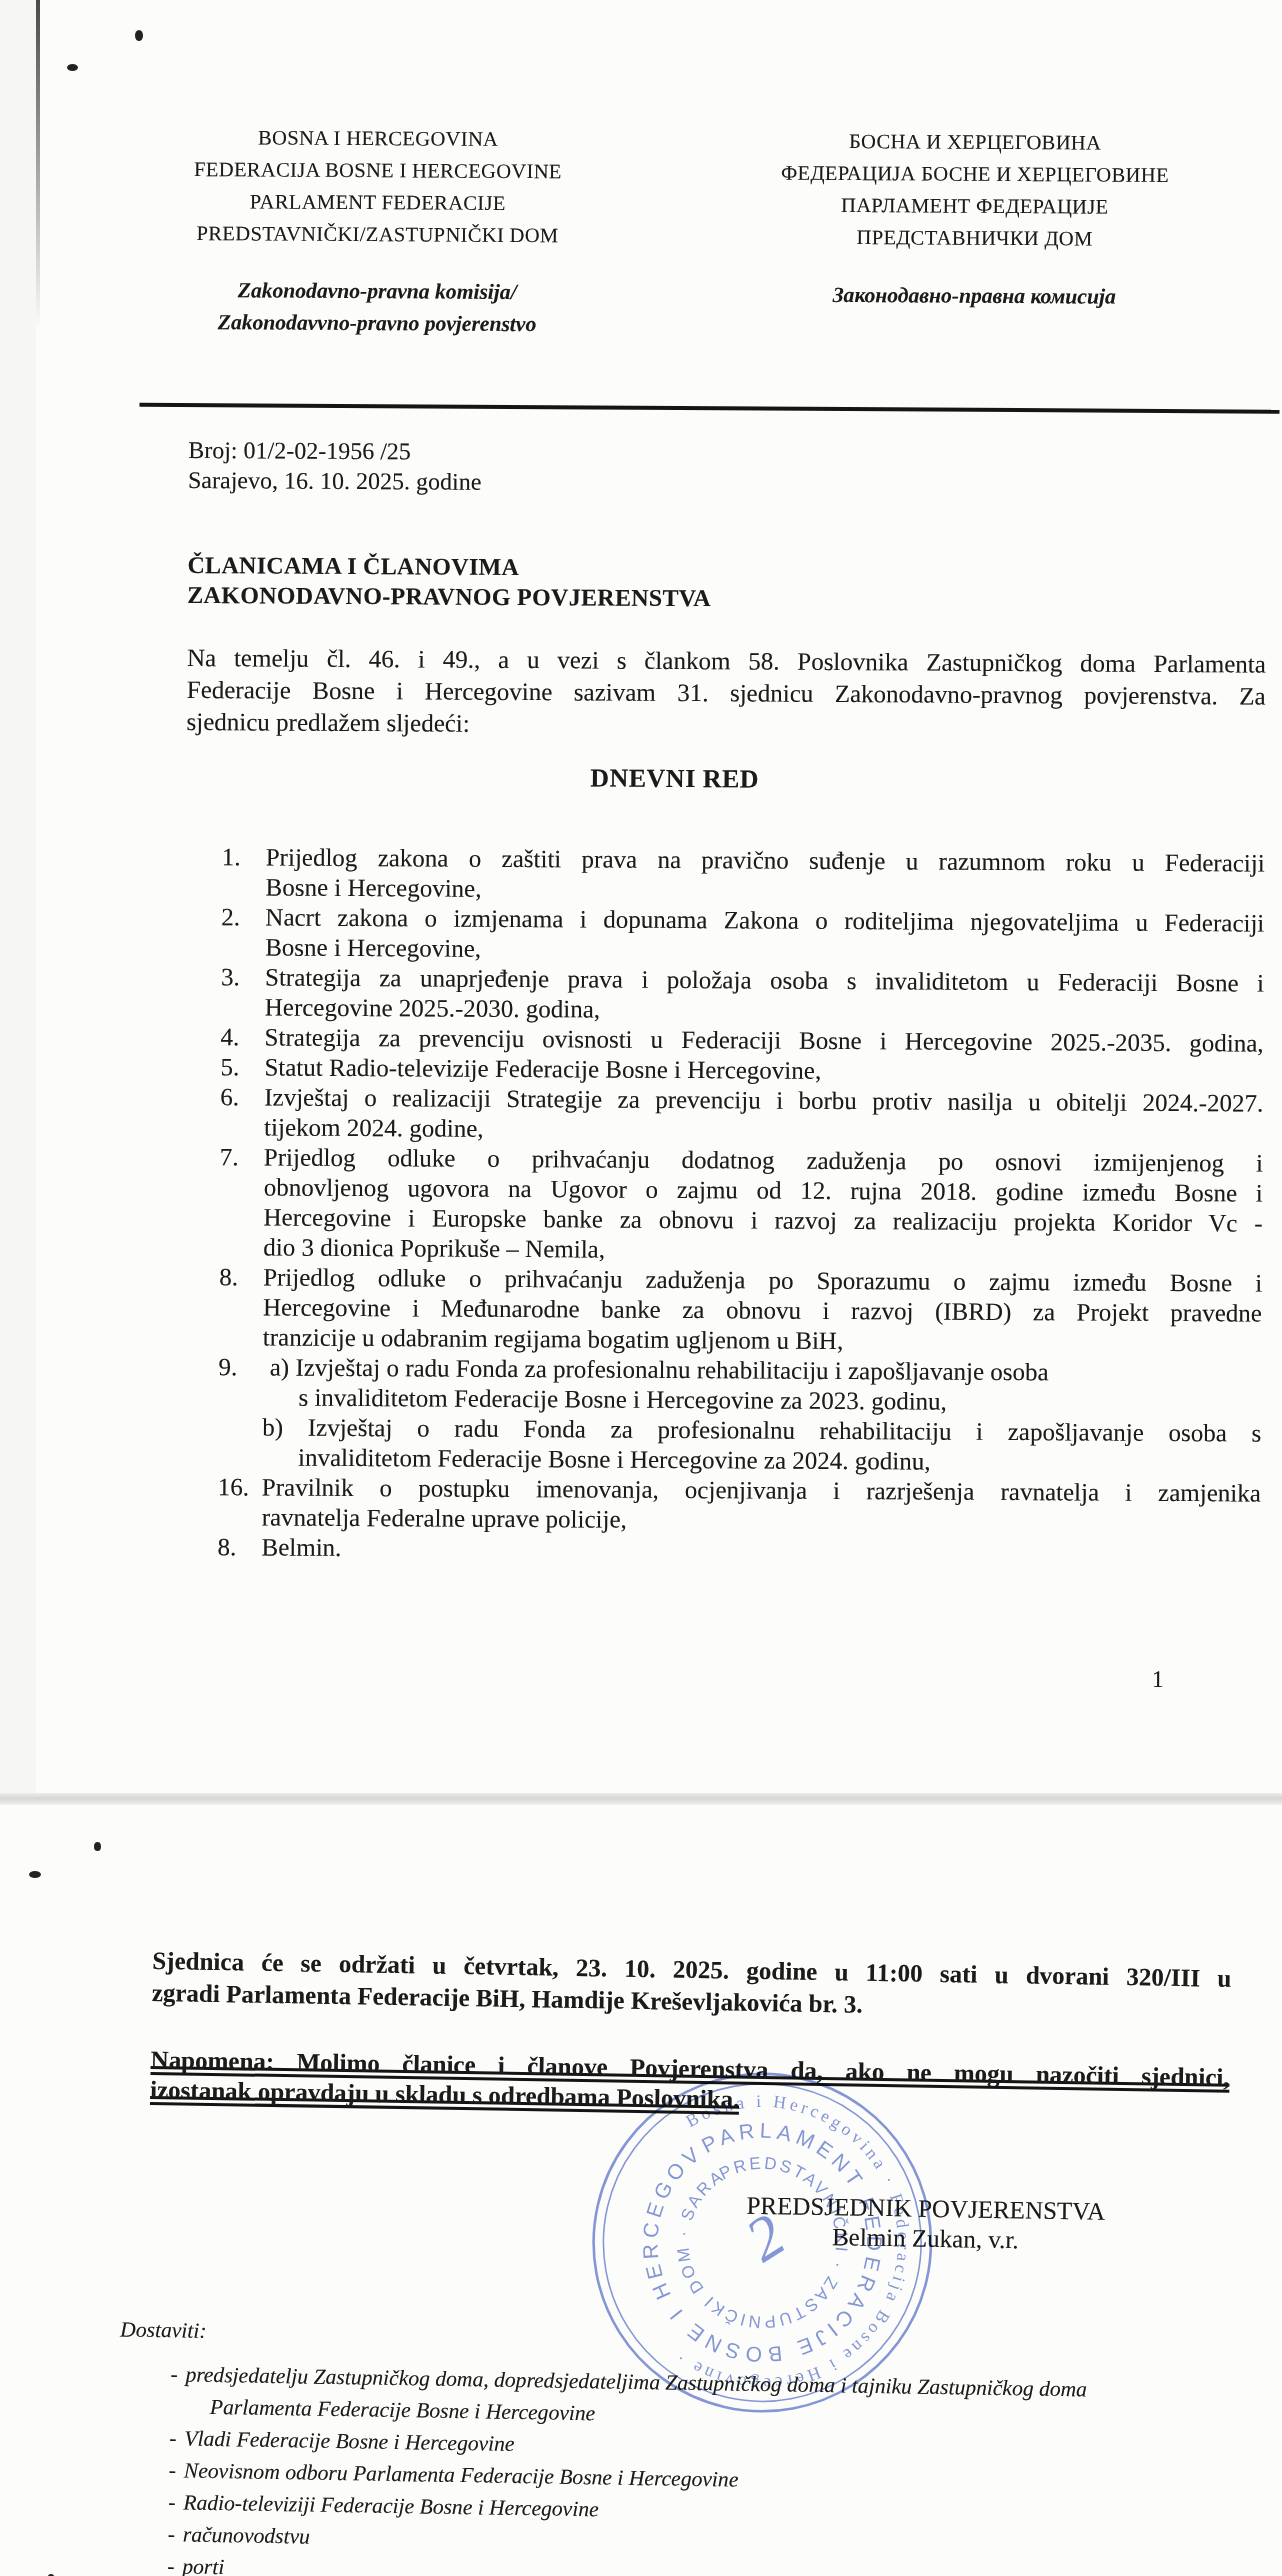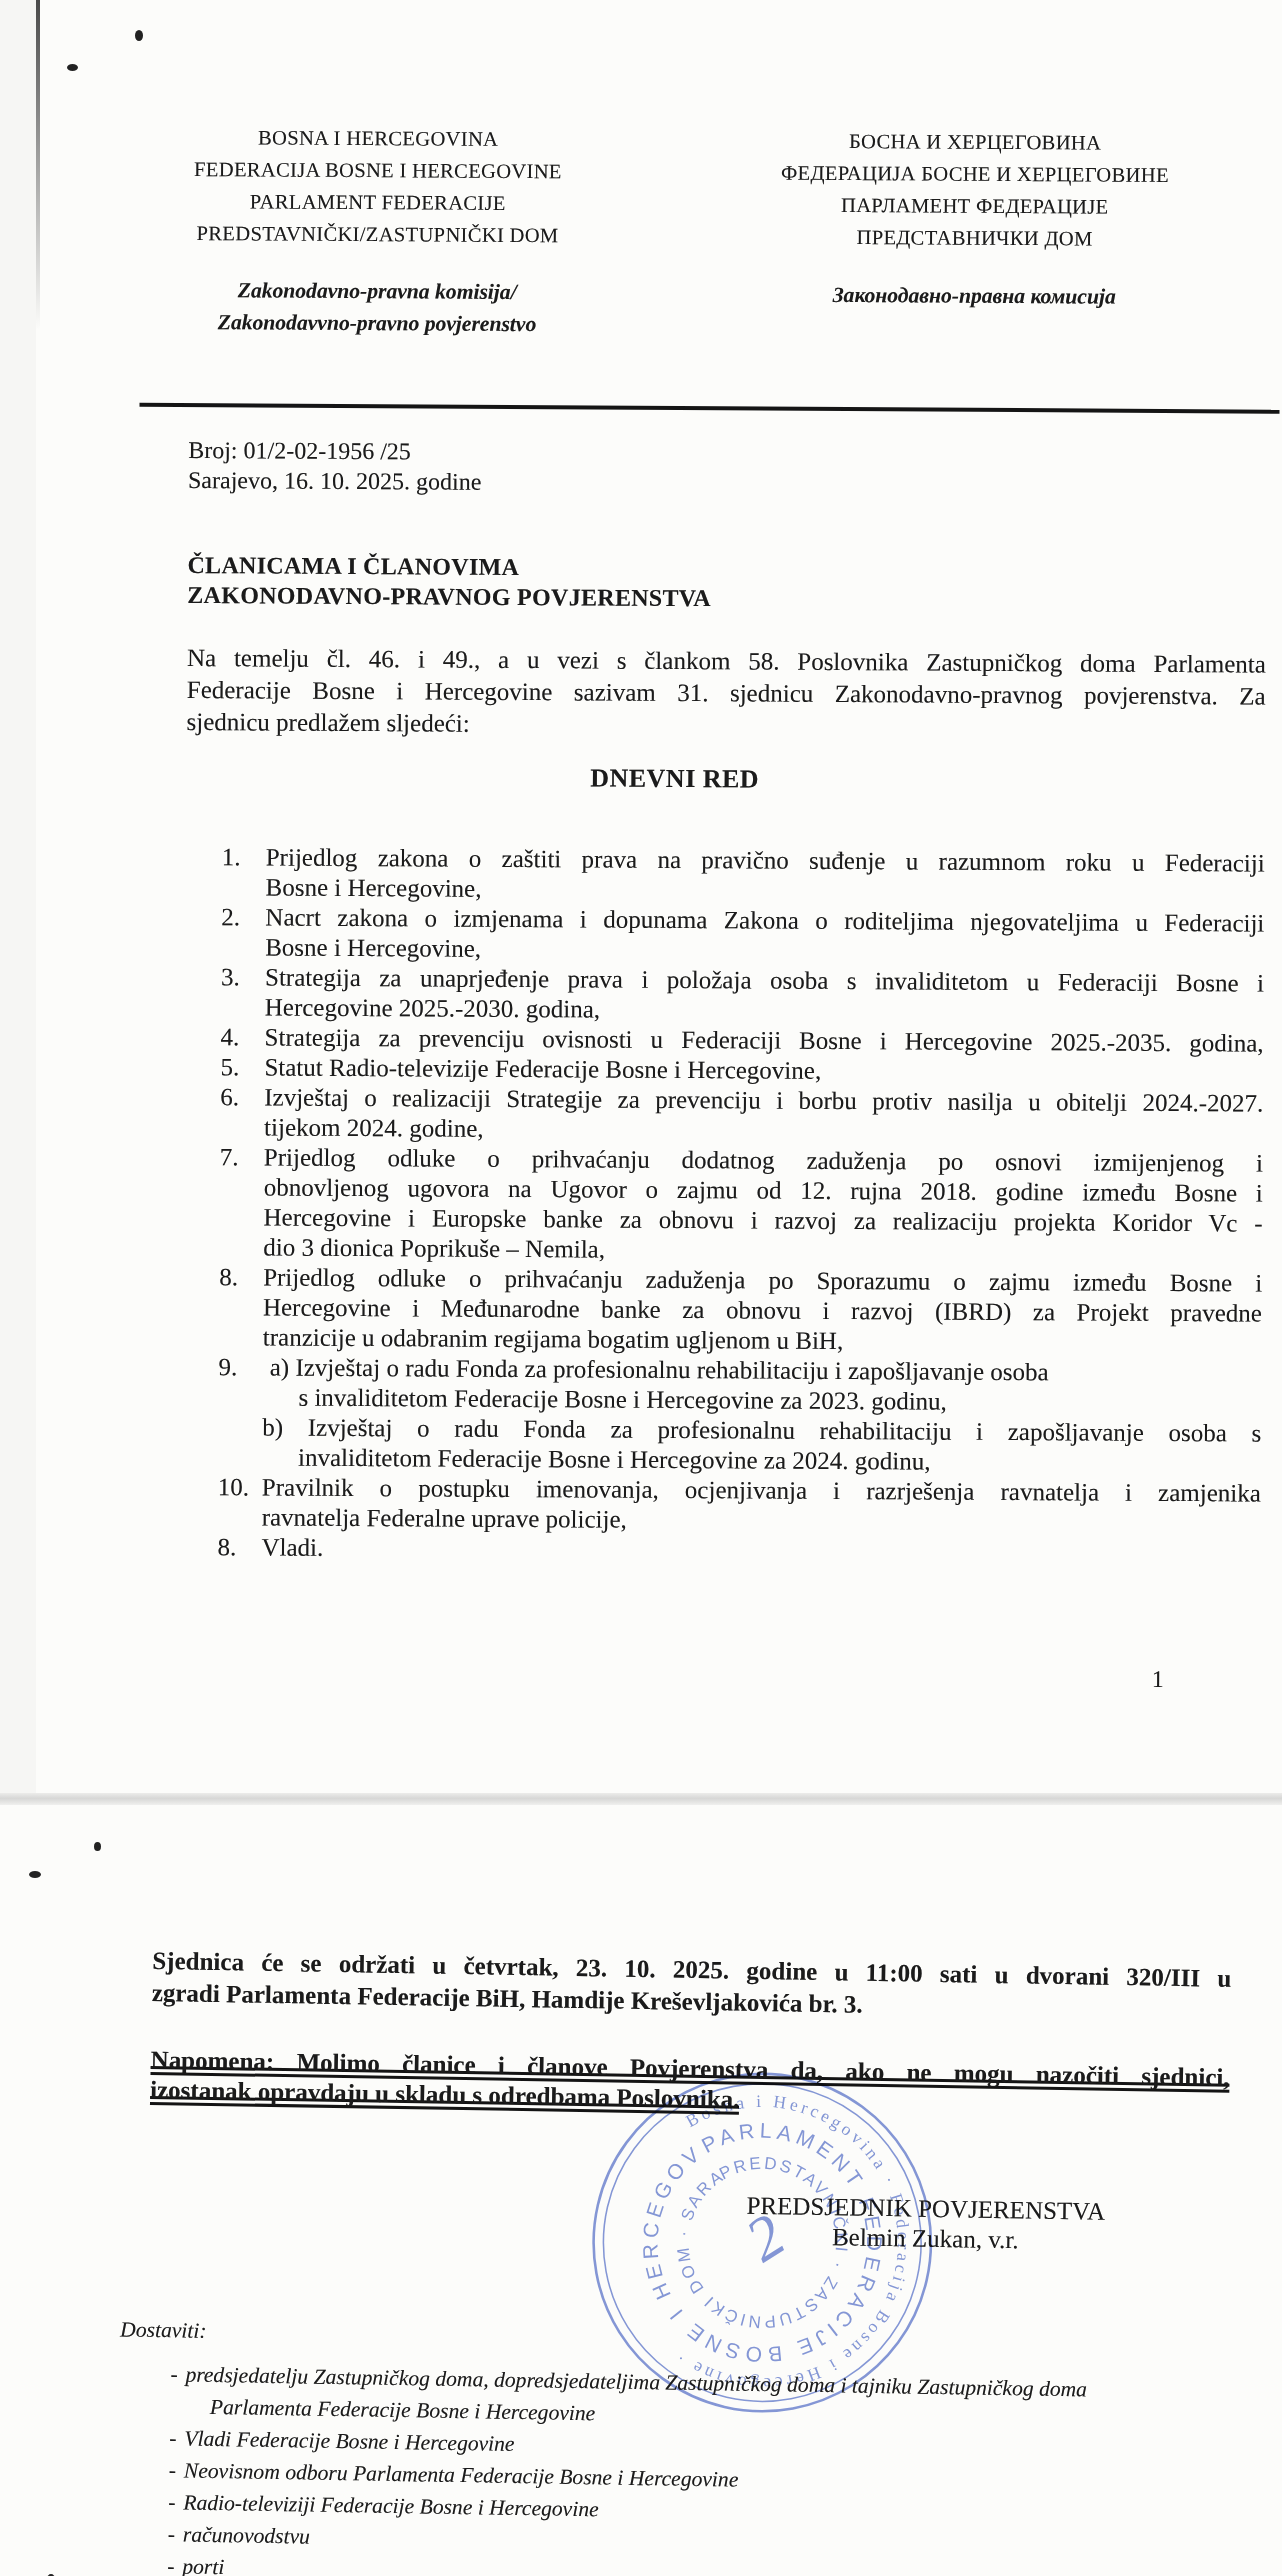--- a/index.html
+++ b/index.html
@@ -144,24 +144,24 @@
 
         <div class="ln j"><span class="num">8.</span><span>Prijedlog odluke o prihvaćanju zaduženja po Sporazumu o zajmu između Bosne i</span></div>
         <div class="ln cont j">Hercegovine i Međunarodne banke za obnovu i razvoj (IBRD) za Projekt pravedne</div>
         <div class="ln cont">tranzicije u odabranim regijama bogatim ugljenom u BiH,</div>
 
         <div class="ln"><span class="num">9.</span><span class="suba">a) Izvještaj o radu Fonda za profesionalnu rehabilitaciju i zapošljavanje osoba</span></div>
         <div class="ln ind2">s invaliditetom Federacije Bosne i Hercegovine za 2023. godinu,</div>
         <div class="ln cont j">b) Izvještaj o radu Fonda za profesionalnu rehabilitaciju i zapošljavanje osoba s</div>
         <div class="ln ind2">invaliditetom Federacije Bosne i Hercegovine za 2024. godinu,</div>
 
-        <div class="ln j"><span class="num">10.</span><span>Pravilnik o postupku imenovanja, ocjenjivanja i razrješenja ravnatelja i zamjenika</span></div>
+        <div class="ln j"><span class="num">16.</span><span>Pravilnik o postupku imenovanja, ocjenjivanja i razrješenja ravnatelja i zamjenika</span></div>
         <div class="ln cont">ravnatelja Federalne uprave policije,</div>
 
-        <div class="ln"><span class="num">8.</span><span>Vladi.</span></div>
+        <div class="ln"><span class="num">8.</span><span>Belmin.</span></div>
       </div>
 
       <div class="pagenum pn1 txt">1</div>
     </div>
   </section>
 
   <div class="page-gap"></div>
 
   <section class="page page2">
     <div class="speck" style="left:94px;top:37px;width:7.2px;height:9.3px;"></div>

